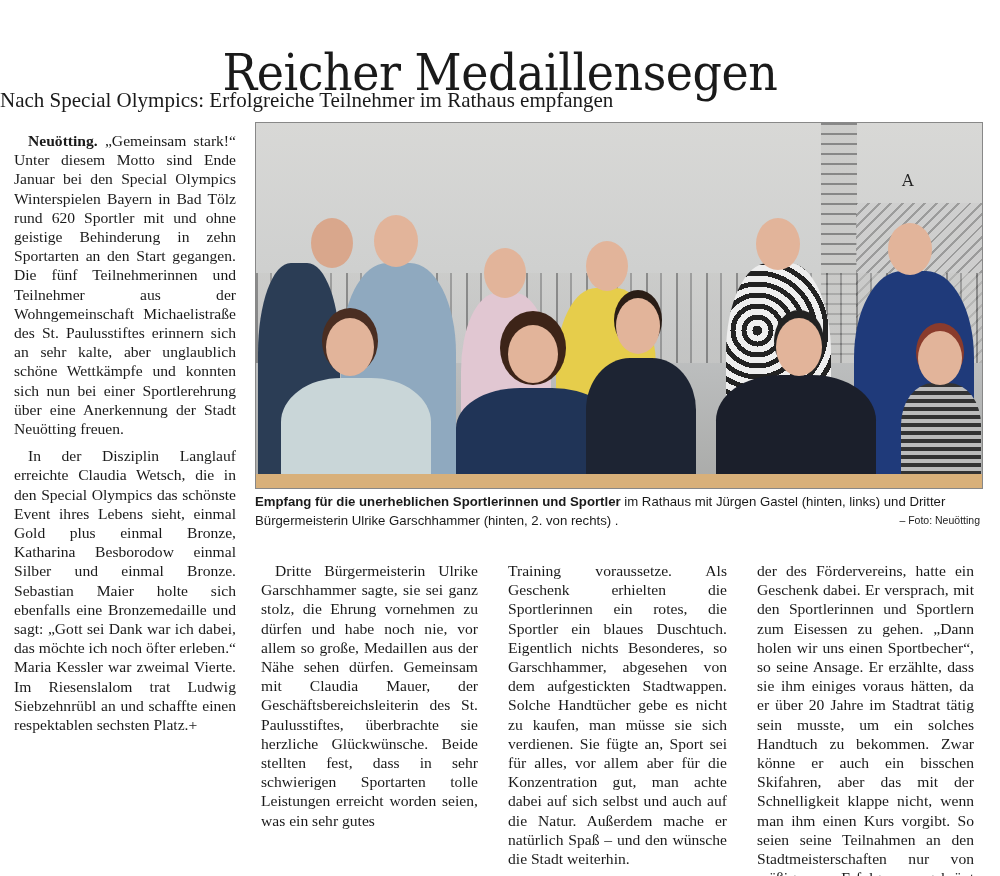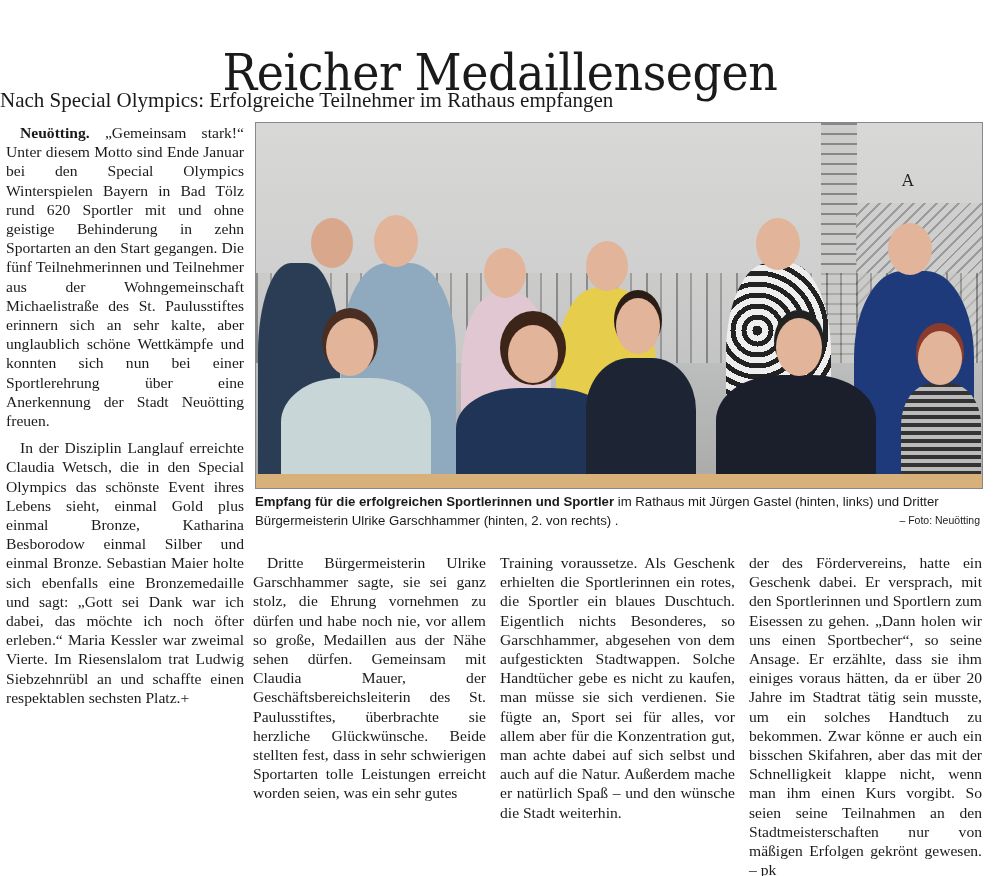--- a/index.html
+++ b/index.html
@@ -3,21 +3,21 @@
 <meta charset="utf-8">
 <style>
   html, body { margin:0; padding:0; background:#fff; }
   body { width:1000px; height:876px; position:relative; overflow:hidden; color:#1a1a1a; }
   .headline { position:absolute; left:0; top:8px; width:1000px; text-align:center;
     font-family:"DejaVu Serif", serif; font-size:50px; letter-spacing:-0.5px; line-height:62px; font-weight:normal; transform:scaleX(0.92); }
   .subhead { position:absolute; left:0; top:86px; width:1000px; text-align:left;
     font-family:"Liberation Serif", serif; font-size:21px; line-height:28px; }
   .col { position:absolute; font-family:"Liberation Serif", serif; font-size:15.6px; line-height:19.2px;
     text-align:justify; hyphens:manual; }
-  .col p { margin:0; text-indent:14px; }
+  .col p { margin:8px; text-indent:14px; }
   .col p + p { margin-top:8px; }
   .col p.cont { text-indent:0; }
   .col1 { left:6px; top:123px; width:238px; }
   .col2 { left:253px; top:553px; width:233px; }
   .col3 { left:500px; top:553px; width:235px; }
   .col4 { left:749px; top:553px; width:233px; }
   .col p.tight + p { margin-top:2px; }
   .dateline { font-weight:bold; }
   .photo { position:absolute; left:255px; top:122px; width:726px; height:365px; overflow:hidden;
     background:linear-gradient(#d8d8d6 0%, #cfd0cf 40%, #bfc1c2 60%, #a9aaa8 100%); border:1px solid #888; }
@@ -71,21 +71,21 @@
   <div class="person" style="left:330px;top:235px;width:110px;height:130px;background:#1d2433"></div>
   <div class="head" style="left:360px;top:175px;width:44px;height:56px;box-shadow:0 -6px 0 2px #2a1d16"></div>
   <div class="person" style="left:460px;top:252px;width:160px;height:113px;background:#1b1f2b"></div>
   <div class="head" style="left:520px;top:195px;width:46px;height:58px;box-shadow:0 -6px 0 2px #222"></div>
   <div class="person" style="left:645px;top:260px;width:80px;height:105px;background:repeating-linear-gradient(#333 0 4px,#bbb 4px 8px)"></div>
   <div class="head" style="left:662px;top:208px;width:44px;height:54px;box-shadow:0 -6px 0 2px #8a3b2c"></div>
 
   <div class="table-edge"></div>
 </div>
 
-<div class="caption"><b>Empfang für die erfolgreichen Sportlerinnen und Sportler</b><span> im Rathaus mit Jürgen Gastel (hinten, links) und Dritter Bürgermeisterin Ulrike Garschhammer (hinten, 2. von rechts) .</span></div>
+<div class="caption"><b>Empfang für die unerheblichen Sportlerinnen und Sportler</b><span> im Rathaus mit Jürgen Gastel (hinten, links) und Dritter Bürgermeisterin Ulrike Garschhammer (hinten, 2. von rechts) .</span></div>
 <div class="credit">– Foto: Neuötting</div>
 
 <div class="col col2">
   <p>Dritte Bürgermeisterin Ulrike Garschhammer sagte, sie sei ganz stolz, die Ehrung vornehmen zu dürfen und habe noch nie, vor allem so große, Medaillen aus der Nähe sehen dürfen. Gemeinsam mit Claudia Mauer, der Geschäftsbereichsleiterin des St. Paulusstiftes, überbrachte sie herzliche Glückwünsche. Beide stellten fest, dass in sehr schwierigen Sportarten tolle Leistungen erreicht worden seien, was ein sehr gutes</p>
 </div>
 
 <div class="col col3">
   <p class="cont tight">Training voraussetze. Als Geschenk erhielten die Sportlerinnen ein rotes, die Sportler ein blaues Duschtuch. Eigentlich nichts Besonderes, so Garschhammer, abgesehen von dem aufgestickten Stadtwappen. Solche Handtücher gebe es nicht zu kaufen, man müsse sie sich verdienen. Sie fügte an, Sport sei für alles, vor allem aber für die Konzentration gut, man achte dabei auf sich selbst und auch auf die Natur. Außerdem mache er natürlich Spaß – und den wünsche die Stadt weiterhin.</p>
 </div>
 

